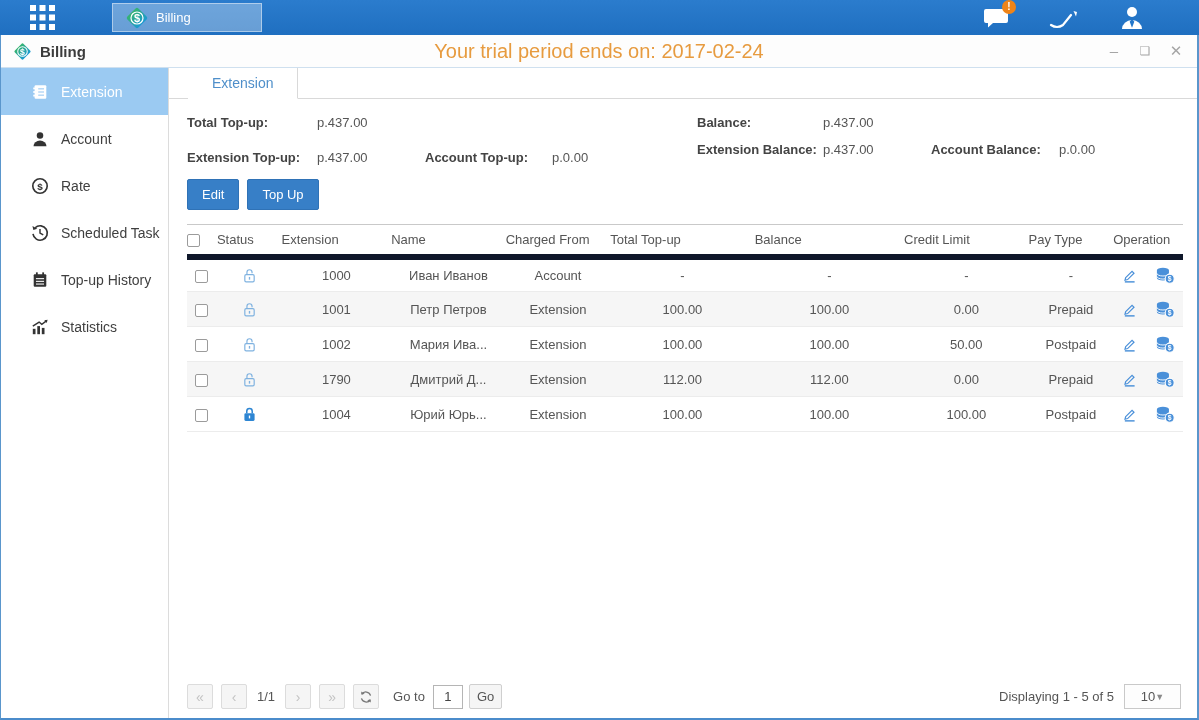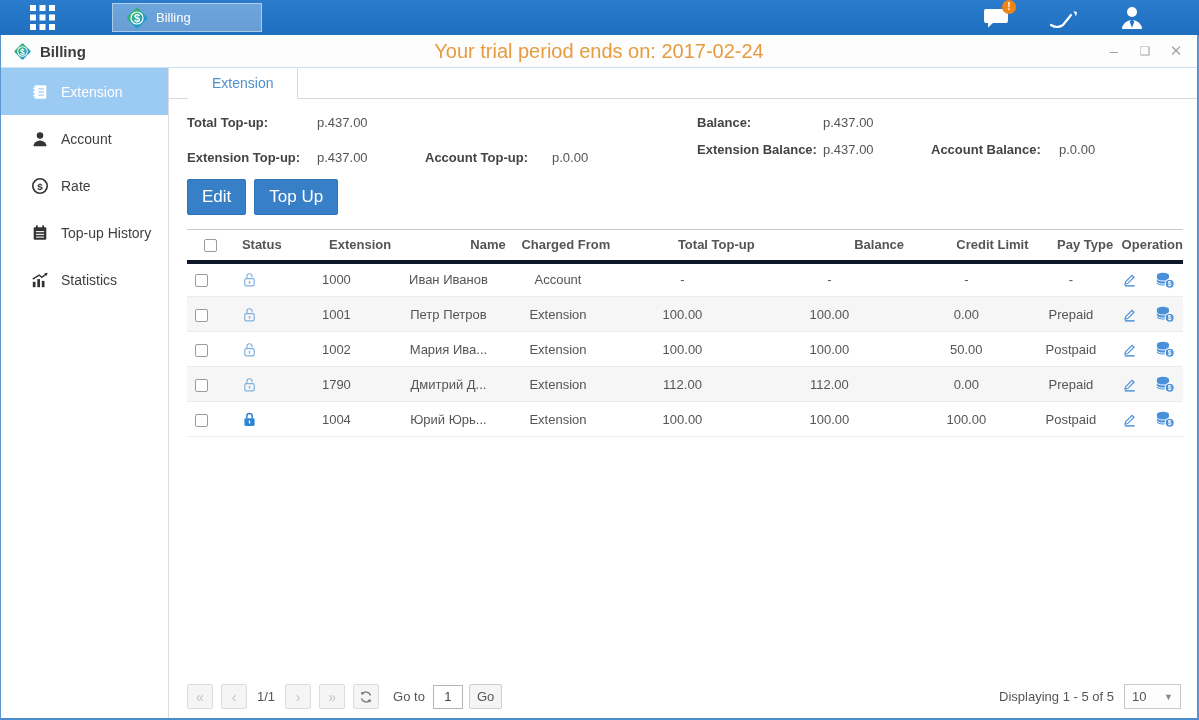--- a/index.html
+++ b/index.html
@@ -44,46 +44,46 @@
   .summary { padding:16px 18px 0 18px; font-size:13px; }
   .sum-grid { display:flex; }
   .sum-col { display:flex; flex-direction:column; gap:12px; }
   .sum-col.left { width:510px;gap:20px; }
   .sum-row { display:flex; align-items:baseline; }
   .lbl { font-weight:bold; color:#444; }
   .val { color:#555; }
   .w130 { width:130px; } .w110 { width:108px; } .w127 { width:127px; } .w125 { width:126px; } .w120 { width:128px; }
 
   .actions { padding:14px 18px 0 18px; display:flex; gap:8px; }
-  .btn-primary { background:#377fc7; color:#fff; border:1px solid #2f72b6; font-size:17px; padding:7px 14px;
+  .btn-primary { background:#377fc7; color:#fff; border:1px solid #2f72b6; font-size:13px; padding:7px 14px;
                  border-radius:2px; cursor:pointer; font-family:inherit; }
 
   
   .table-wrap { padding:14px 14px 0 18px; }
   table { width:100%; border-collapse:collapse; table-layout:fixed; font-size:13px; }
-  thead th { border-top:1px solid #c9c9c9; border-bottom:4px solid #0f172a; height:32px; font-weight:bold; color:#555; text-align:right; }
+  thead th { border-top:1px solid #c9c9c9; border-bottom:6px solid #0f172a; height:32px; font-weight:normal; color:#555; text-align:left; }
   tbody td { height:35px; text-align:center; color:#555; border-bottom:1px solid #ececec; overflow:hidden; white-space:nowrap; text-overflow:ellipsis; }
   tbody tr:nth-child(even) { background:#f6f6f6; }
   .cb { display:inline-block; width:13px; height:13px; border:1px solid #9b9b9b; border-radius:2px; background:#fff; vertical-align:middle; cursor:pointer; }
   .op-cell svg { margin:0 7px; vertical-align:middle; cursor:pointer; }
   .lock svg { vertical-align:middle; cursor:pointer; }
 
   
   .pager { position:absolute; left:0; right:0; bottom:9px; display:flex; align-items:center; padding:0 16px 0 18px; font-size:13px; color:#555; }
   .pg-btn { width:26px; height:25px; background:#f5f5f5; border:1px solid #dcdcdc; border-radius:2px; margin-right:8px;
             display:flex; align-items:center; justify-content:center; color:#c3c3c3; font-size:14px; cursor:pointer; }
   .pg-btn.dark { color:#777; }
   .pg-label { margin:0 10px 0 2px; color:#555; }
   .goto-label { margin:0 8px 0 6px; }
   .goto-input { width:30px; height:24px; border:1px solid #b5b5b5; text-align:center; font-size:13px; color:#444; font-family:inherit; }
   .go-btn { margin-left:6px; height:25px; padding:0 7px; background:#f5f5f5; border:1px solid #cfcfcf; border-radius:2px;
             color:#555; font-size:13px; cursor:pointer; font-family:inherit; }
   .pager-right { margin-left:auto; display:flex; align-items:center; gap:10px; }
   .size-dd { width:57px; height:25px; border:1px solid #c9c9c9; background:#fdfdfd; display:flex; align-items:center;
-             justify-content:space-between; padding:0 7px; cursor:pointer; color:#555; }
+             justify-content:center; padding:0 7px; cursor:pointer; color:#555; }
   .size-dd .caret { color:#8a8a8a; font-size:9px; }
 </style>
 </head>
 <body>
 
 <svg width="0" height="0" style="position:absolute">
   <defs>
     <linearGradient id="diamondGrad" x1="0" y1="0" x2="1" y2="0">
       <stop offset="0" stop-color="#36b36f"></stop>
         <stop offset="1" stop-color="#1b9ad2"></stop>
@@ -186,20 +186,28 @@
       </div>
 
       <div class="side-item">
         <svg width="18" height="18" viewBox="0 0 20 20">
           <circle cx="10" cy="10" r="8" fill="none" stroke="#333" stroke-width="1.8"></circle>
           <text x="10" y="14" text-anchor="middle" font-size="11" font-weight="bold" fill="#333" font-family="Liberation Sans, sans-serif">$</text>
         </svg>
         <span class="st">Rate</span>
       </div>
 
+      <div class="side-item">
+        <svg width="18" height="18" viewBox="0 0 20 20">
+          <path d="M4.6 4.2 A8 8 0 1 1 2.2 11" fill="none" stroke="#333" stroke-width="1.8"></path>
+          <path d="M1.6 2.2 l1 4.6 4.4-1.6z" fill="#333"></path>
+          <path d="M10 5.5 V10 l3.6 2.1" fill="none" stroke="#333" stroke-width="1.6"></path>
+        </svg>
+        <span class="st">Scheduled Task</span>
+      </div>
 
       <div class="side-item">
         <svg width="18" height="18" viewBox="0 0 20 20">
           <rect x="3" y="3.5" width="14" height="14" rx="1.2" fill="#333"></rect>
           <rect x="5.5" y="1.5" width="2" height="4" fill="#333"></rect>
             <rect x="12.5" y="1.5" width="2" height="4" fill="#333"></rect>
           <g stroke="#fff" stroke-width="1.2">
               <line x1="5.5" y1="8.5" x2="14.5" y2="8.5"></line>
               <line x1="5.5" y1="11.5" x2="14.5" y2="11.5"></line>
               <line x1="5.5" y1="14.5" x2="14.5" y2="14.5"></line>

